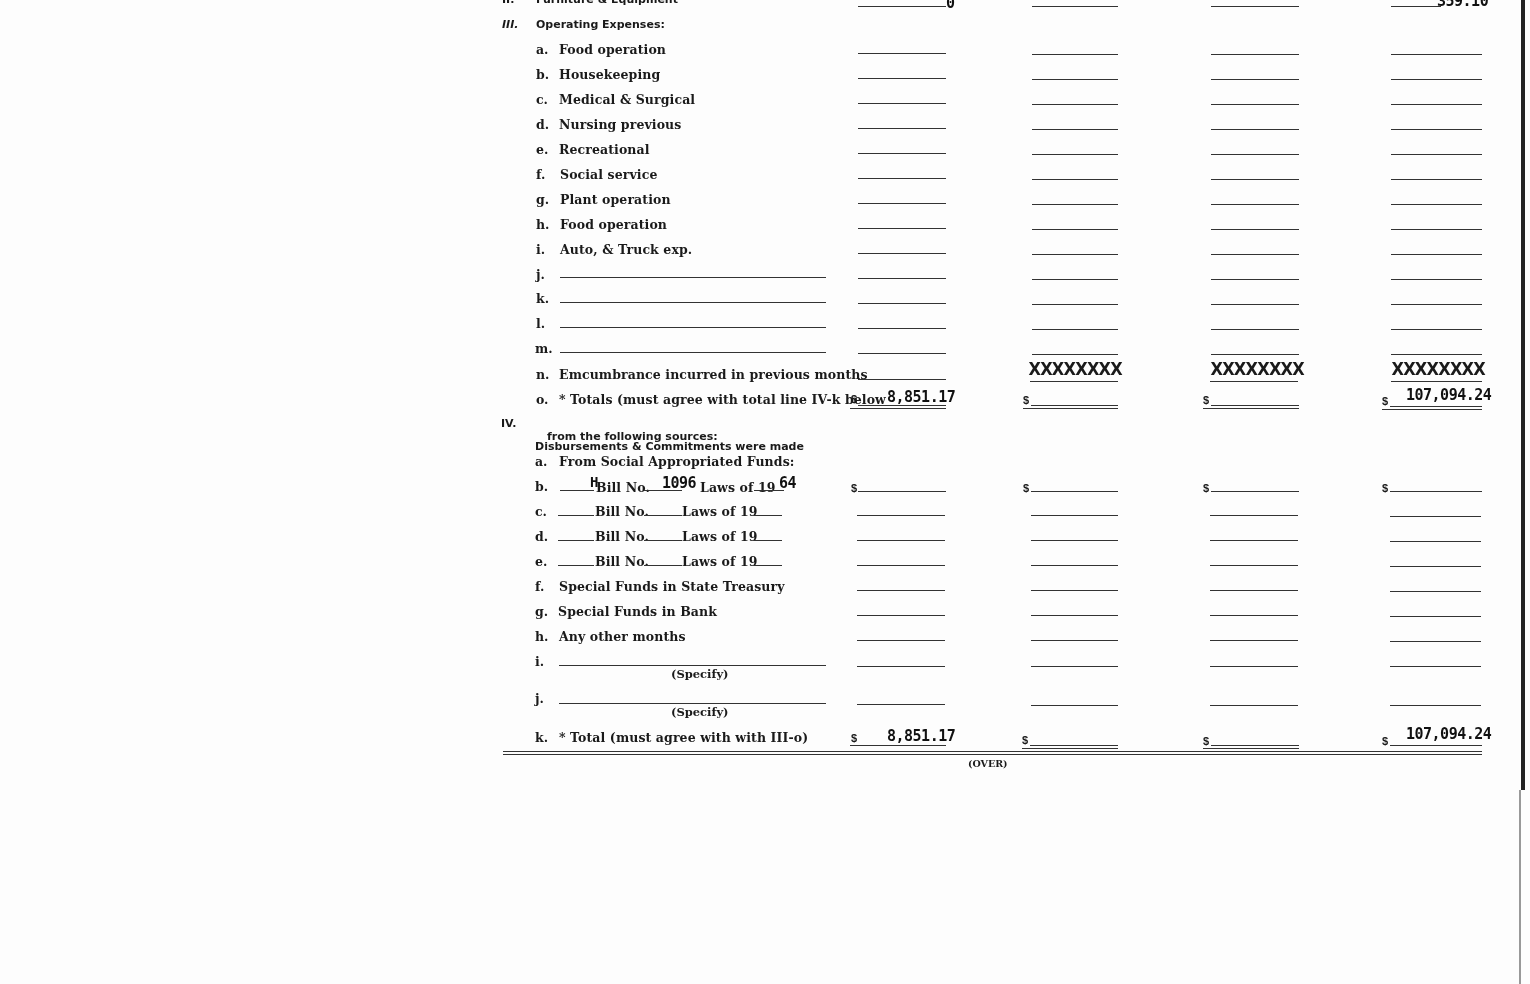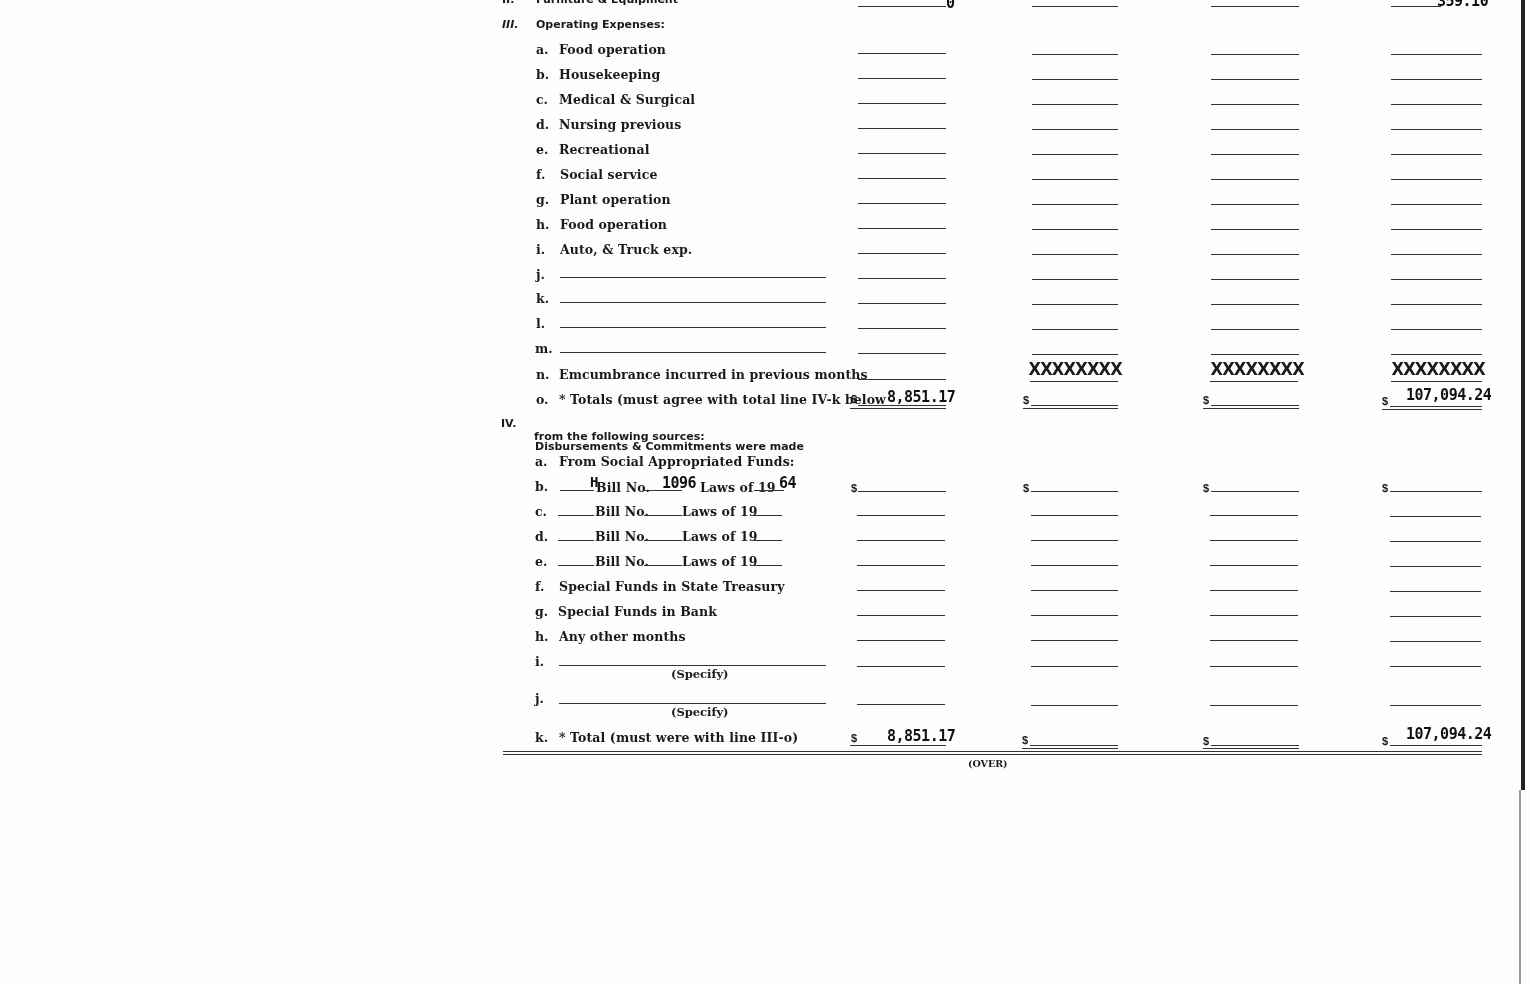--- a/index.html
+++ b/index.html
@@ -161,21 +161,21 @@
   <div class="blank" style="left:1211px;top:405px;width:88px;"></div>
   <div class="blank" style="left:1203px;top:408px;width:96px;"></div>
 
   <div class="dollar" style="left:1382px;top:395px;">$</div>
   <div class="hand" style="left:1406px;top:386px;">107,094.24</div>
   <div class="blank" style="left:1390px;top:406px;width:92px;"></div>
   <div class="blank" style="left:1382px;top:409px;width:100px;"></div>
 
   <div class="abs sec" style="left:501px;top:417px;">IV.</div>
   <div class="abs sec" style="left:535px;top:418px;margin-top:22px;">Disbursements &amp; Commitments were made</div>
-  <div class="abs sec" style="left:534px;top:430px;">from the following sources:</div>
+  <div class="abs sec" style="left:547px;top:430px;">from the following sources:</div>
 
   <div class="abs letter" style="left:535px;top:454px;">a.</div>
   <div class="abs lbl" style="left:559px;top:454px;">From Social Appropriated Funds:</div>
 
   <div class="abs letter" style="left:535px;top:479px;">b.</div>
   <div class="blank" style="left:560px;top:490px;width:34px;"></div>
   <div class="hand" style="left:590px;top:474px;font-size:14px;">H</div>
   <div class="abs lbl" style="left:596px;top:480px;">Bill No.</div>
   <div class="blank" style="left:644px;top:490px;width:38px;"></div>
   <div class="hand" style="left:662px;top:474px;text-align:right;">1096</div>
@@ -261,21 +261,21 @@
   <div class="blank" style="left:1031px;top:666px;width:87px;"></div>
   <div class="blank" style="left:1210px;top:666px;width:88px;"></div>
   <div class="blank" style="left:1390px;top:666px;width:91px;"></div>
 
   <div class="blank" style="left:857px;top:704px;width:88px;"></div>
   <div class="blank" style="left:1031px;top:705px;width:87px;"></div>
   <div class="blank" style="left:1210px;top:705px;width:88px;"></div>
   <div class="blank" style="left:1390px;top:705px;width:91px;"></div>
 
   <div class="abs letter" style="left:535px;top:730px;">k.</div>
-  <div class="abs lbl" style="left:559px;top:730px;">* Total (must were with line III-o)</div>
+  <div class="abs lbl" style="left:559px;top:730px;">* Total (must agree with with III-o)</div>
 
   <div class="dollar" style="left:851px;top:732px;">$</div>
   <div class="hand" style="left:887px;top:727px;">8,851.17</div>
   <div class="blank" style="left:850px;top:745px;width:96px;"></div>
 
   <div class="dollar" style="left:1022px;top:734px;">$</div>
   <div class="blank" style="left:1030px;top:745px;width:88px;"></div>
   <div class="blank" style="left:1022px;top:748px;width:96px;"></div>
 
   <div class="dollar" style="left:1203px;top:735px;">$</div>

